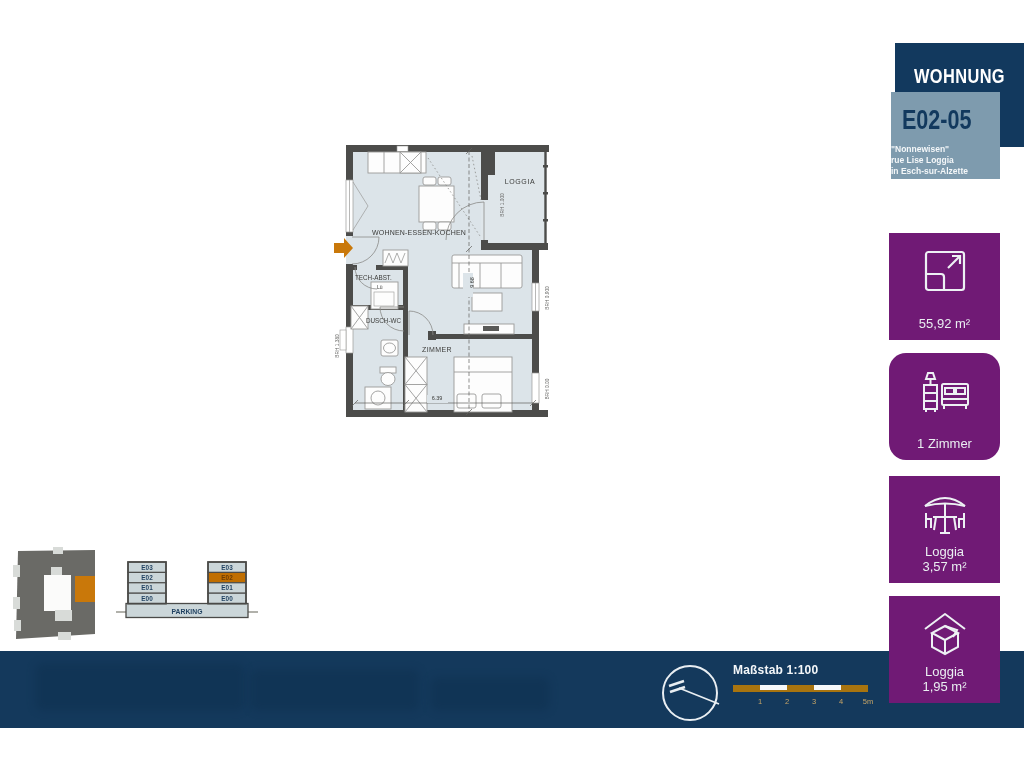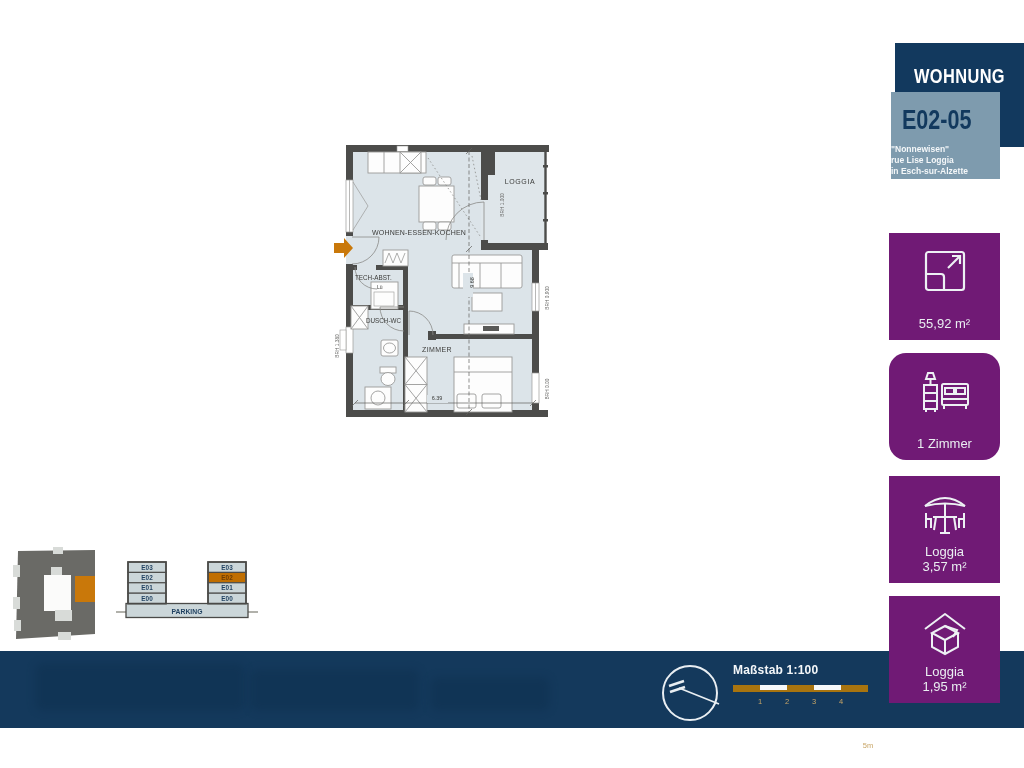--- a/index.html
+++ b/index.html
@@ -52,21 +52,21 @@
       <span class="seg-w"></span>
       <span class="seg-g"></span>
       <span class="seg-w"></span>
       <span class="seg-g"></span>
   </div>
   <div class="abs scale-base"></div>
   <span class="abs scale-tick" style="left:749px;">1</span>
   <span class="abs scale-tick" style="left:776px;">2</span>
   <span class="abs scale-tick" style="left:803px;">3</span>
   <span class="abs scale-tick" style="left:830px;">4</span>
-  <span class="abs scale-tick" style="left:857px;margin-top:44px;">5m</span>
+  <span class="abs scale-tick" style="left:857px;">5m</span>
 
   <svg class="abs" style="left:330px;top:140px;" width="228" height="285" viewBox="330 140 228 285">
 
     <rect x="349" y="147" width="186" height="266" fill="#DCE4E9"></rect>
     <rect x="485" y="149" width="60" height="97" fill="#DFE6EA"></rect>
 
     <g fill="#4C4C4A">
       <rect x="346" y="145" width="203" height="7"></rect>
       <rect x="346" y="145" width="7" height="272"></rect>
       <rect x="346" y="410" width="202" height="7"></rect>

